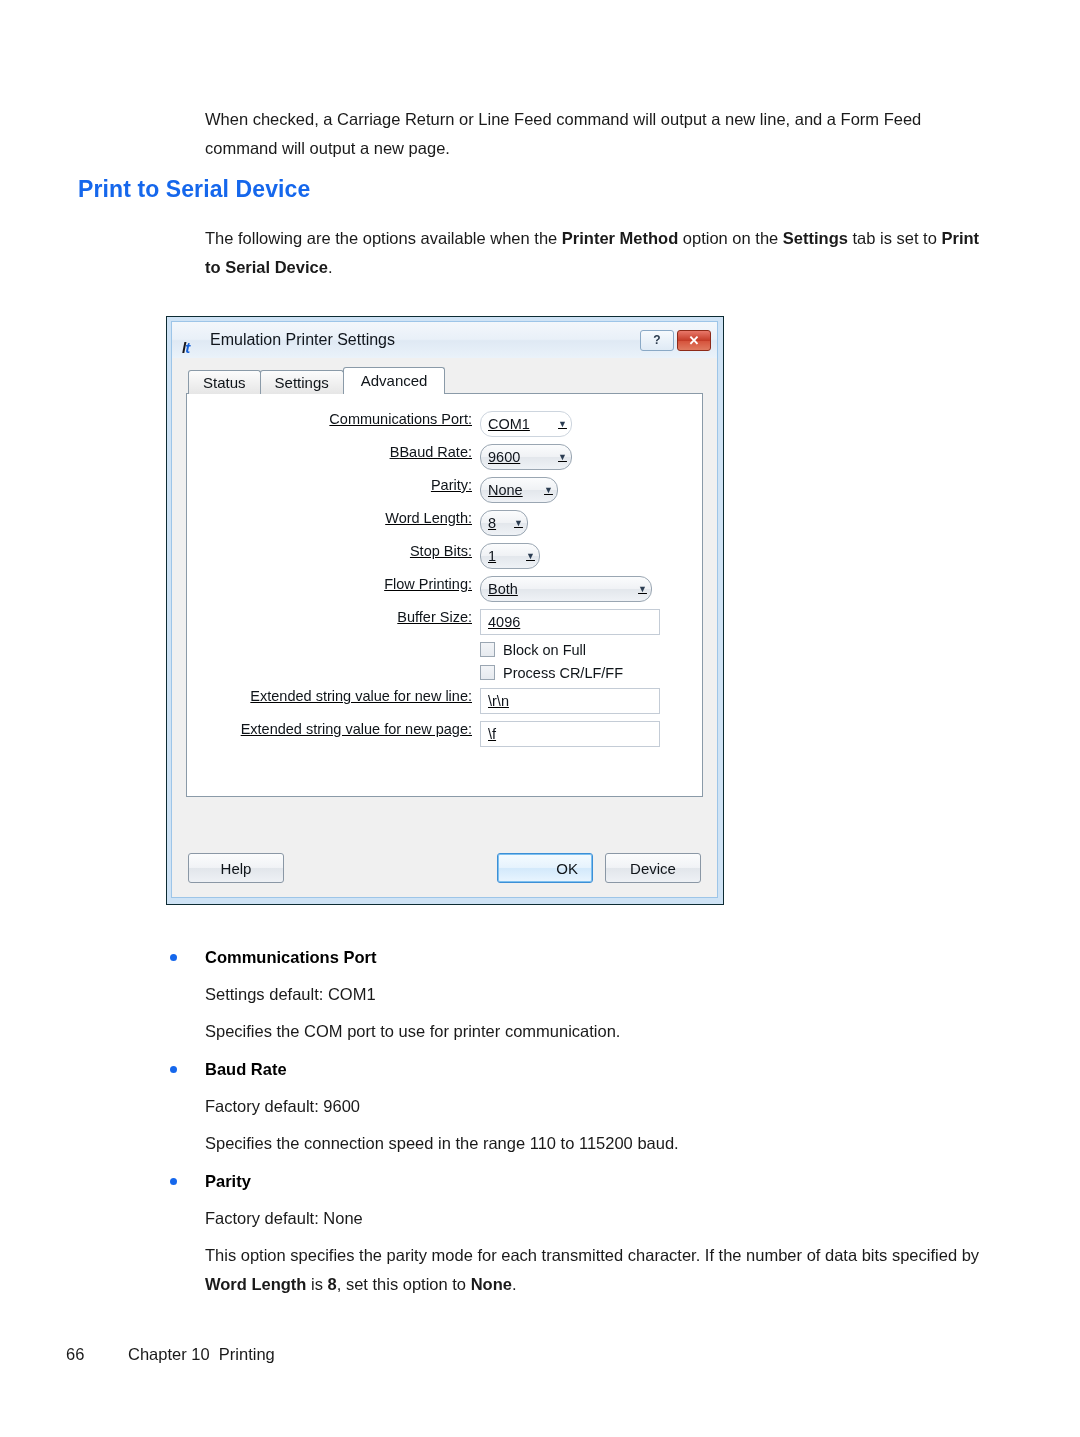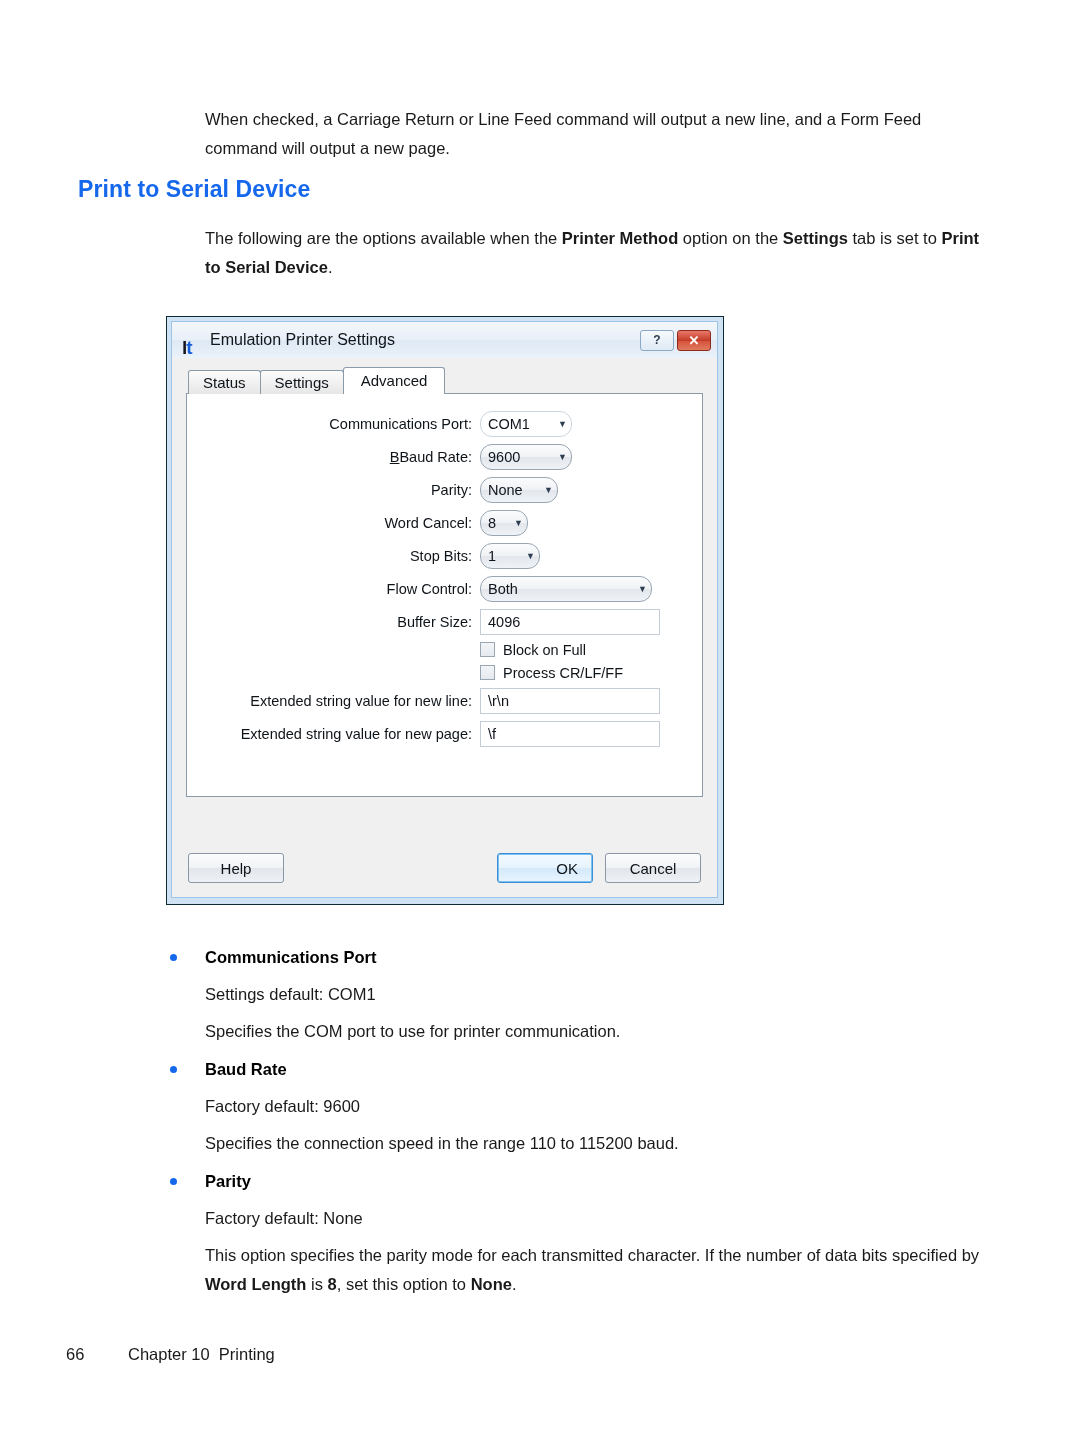--- a/index.html
+++ b/index.html
@@ -131,22 +131,23 @@
     align-items: center;
     padding: 0 4px 0 10px;
     position: relative;
   }
   .app-icon {
     width: 22px;
     height: 22px;
     position: relative;
     flex: 0 0 22px;
     margin-right: 6px;
+    font-style: italic;
     font-weight: bold;
-    font-size: 19px;
+    font-size: 15px;
     line-height: 22px;
     letter-spacing: -1px;
     margin-top: 16px;
   }
   .app-icon .l { color: #16161d; }
   .app-icon .t { color: #1560d8; }
   .title-text {
     font-size: 16px;
     color: #10151c;
     flex: 1 1 auto;
@@ -227,22 +228,22 @@
     margin-top: -1px;
     height: 404px;
     padding: 17px 16px 0 0;
     position: relative;
     z-index: 1;
   }
 
   
   .frow {
     display: flex;
-    align-items: center;
     margin-bottom: 7px;
+    text-decoration: underline;
   }
   .flabel {
     flex: 0 0 285px;
     text-align: right;
     font-size: 14.5px;
     color: #0f1419;
     padding-right: 8px;
     white-space: nowrap;
   }
   .flabel u { text-decoration: underline; }
@@ -404,41 +405,41 @@
             <div class="flabel">Parity:</div>
             <div class="fctl">
               <div class="combo combo-parity">
                 <span class="val">None</span>
                 <span class="arrow">▼</span>
               </div>
             </div>
           </div>
 
           <div class="frow">
-            <div class="flabel">Word Cancel:</div>
+            <div class="flabel">Word Length:</div>
             <div class="fctl">
               <div class="combo combo-word">
                 <span class="val">8</span>
                 <span class="arrow">▼</span>
               </div>
             </div>
           </div>
 
           <div class="frow">
             <div class="flabel">Stop Bits:</div>
             <div class="fctl">
               <div class="combo combo-stop">
                 <span class="val">1</span>
                 <span class="arrow">▼</span>
               </div>
             </div>
           </div>
 
           <div class="frow">
-            <div class="flabel">Flow Control:</div>
+            <div class="flabel">Flow Printing:</div>
             <div class="fctl">
               <div class="combo combo-flow">
                 <span class="val">Both</span>
                 <span class="arrow">▼</span>
               </div>
             </div>
           </div>
 
           <div class="frow">
             <div class="flabel">Buffer Size:</div>
@@ -481,21 +482,21 @@
       </div>
 
       <div class="btnrow">
         <div class="dlg-btn btn-help">
             <span>Help</span>
           </div>
         <div class="dlg-btn default btn-ok">
             <span>OK</span>
           </div>
         <div class="dlg-btn btn-cancel">
-            <span>Cancel</span>
+            <span>Device</span>
           </div>
       </div>
 
     </div>
   </div>
 
   <div class="bullets">
 
     <div class="bullet-block">
       <div class="bullet-term">

